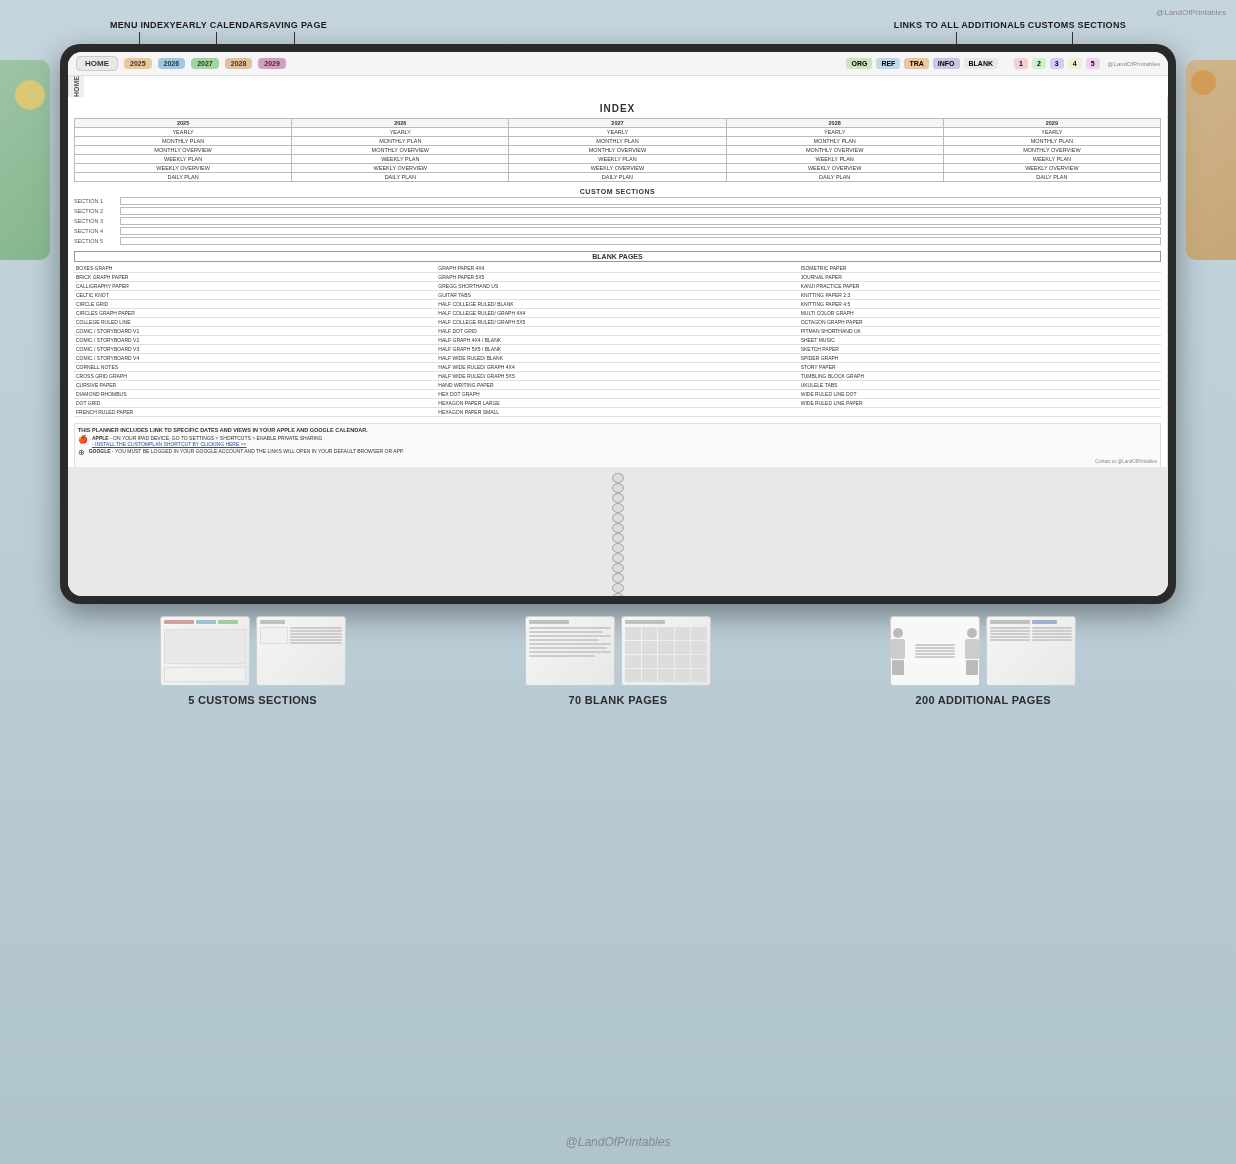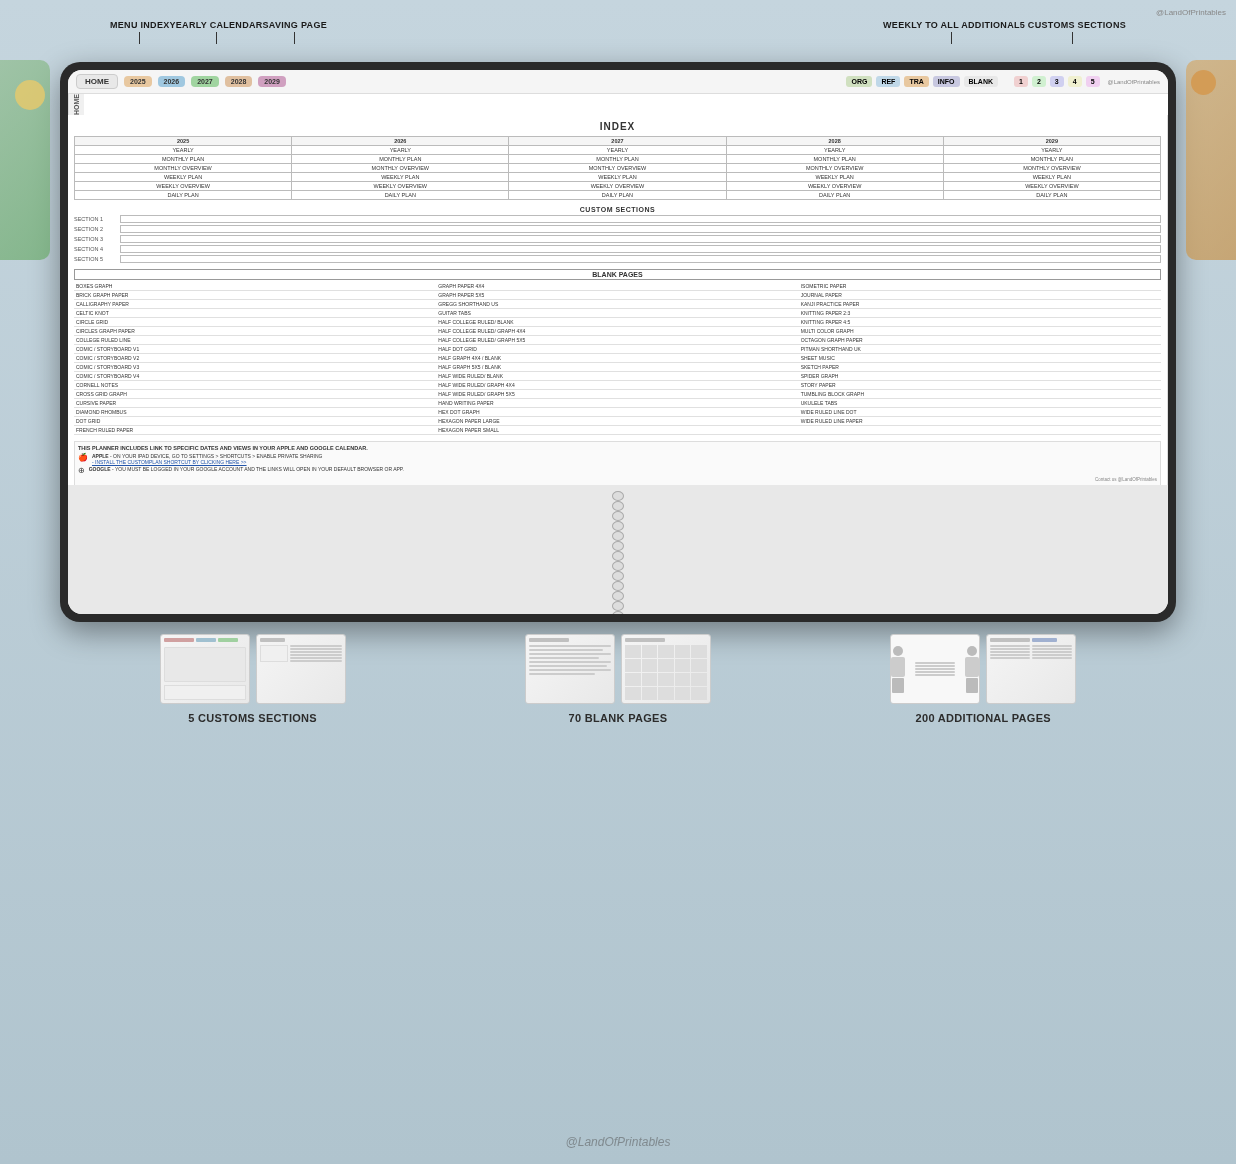--- a/index.html
+++ b/index.html
@@ -432,21 +432,21 @@
       right: 10px;
       font-size: 8px;
       color: #888;
     }
 
     .labels-top {
       display: flex;
       justify-content: space-between;
       align-items: flex-end;
       padding: 0 80px;
-      margin-bottom: 18px;
+      margin-bottom: 0;
     }
 
     .label-with-line {
       display: flex;
       flex-direction: column;
       align-items: center;
     }
 
     .label-text-top {
       font-size: 9px;
@@ -484,21 +484,21 @@
     <div class="label-with-line">
       <span class="label-text-top">YEARLY CALENDAR</span>
       <div class="label-line"></div>
     </div>
     <div class="label-with-line">
       <span class="label-text-top">SAVING PAGE</span>
       <div class="label-line"></div>
     </div>
     <div style="flex:1"></div>
     <div class="label-with-line">
-      <span class="label-text-top">WEEKLY TO ALL ADDITIONAL</span>
+      <span class="label-text-top">LINKS TO ALL ADDITIONAL</span>
       <div class="label-line"></div>
     </div>
     <div class="label-with-line">
       <span class="label-text-top">5 CUSTOMS SECTIONS</span>
       <div class="label-line"></div>
     </div>
   </div>
 
   <div class="device-frame">
     <div class="device-inner">

